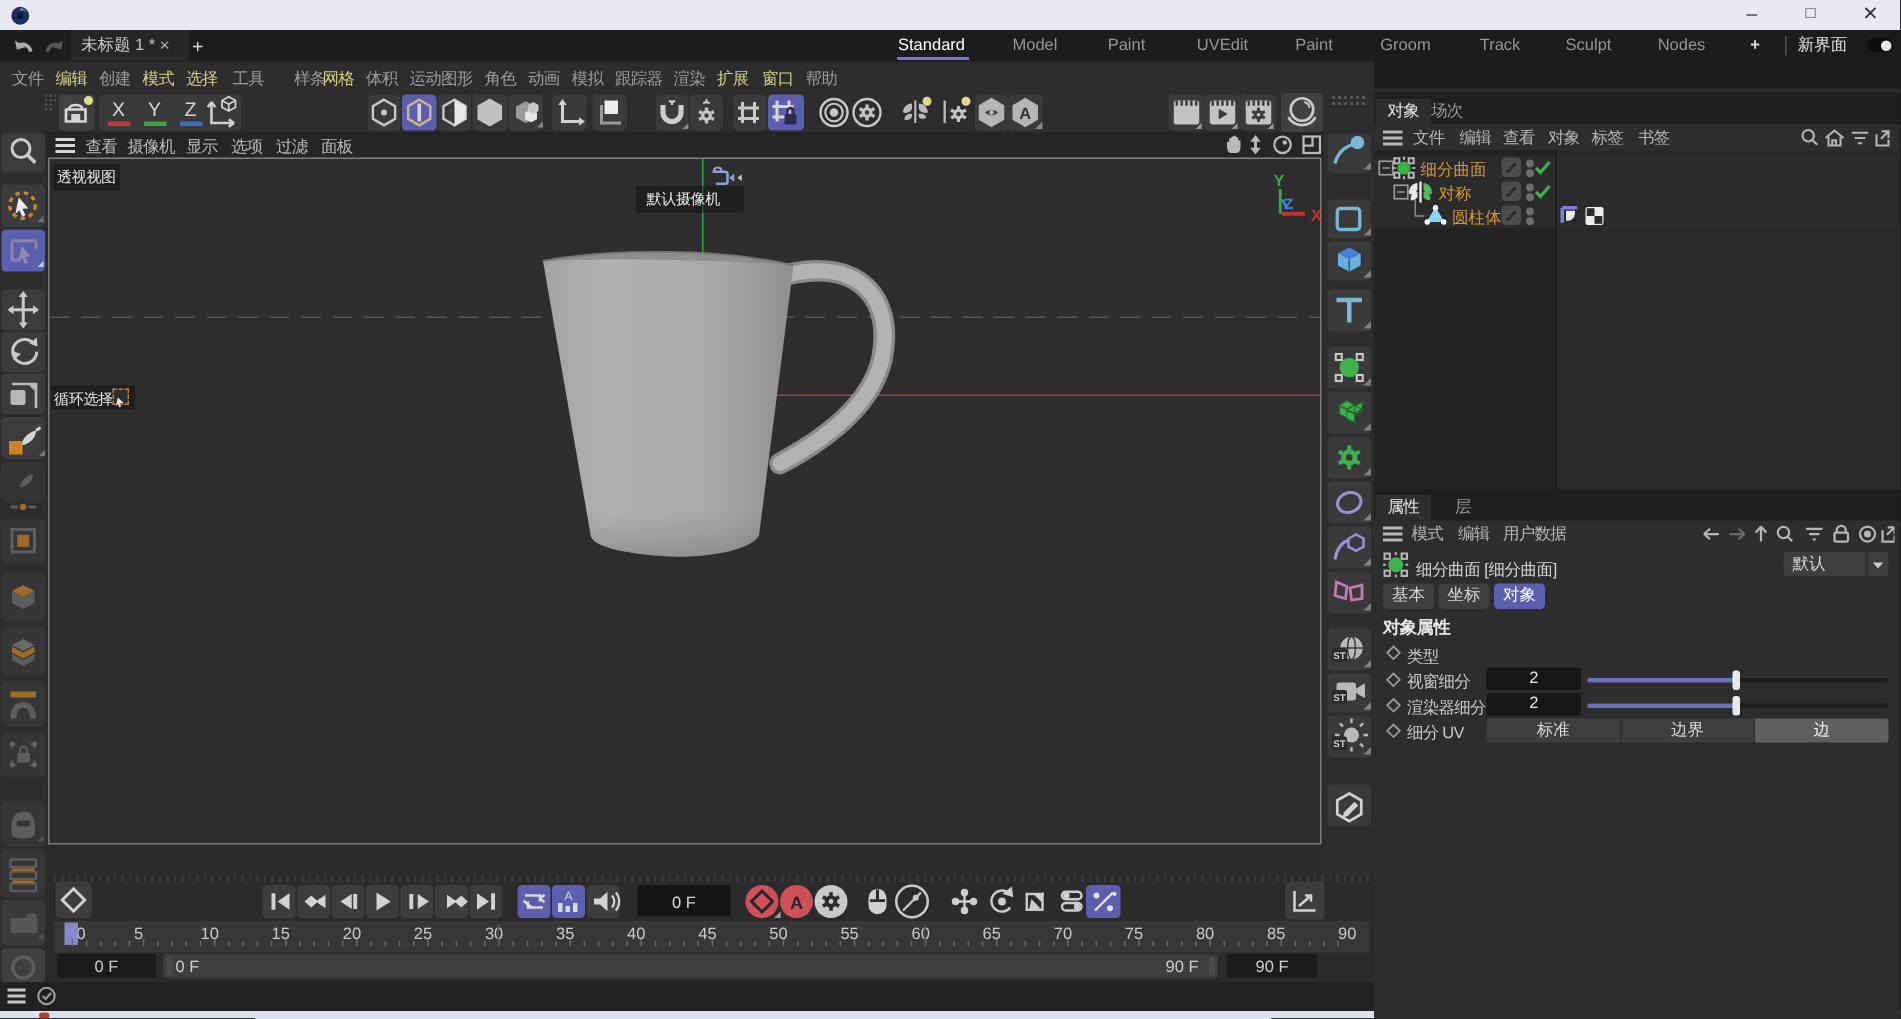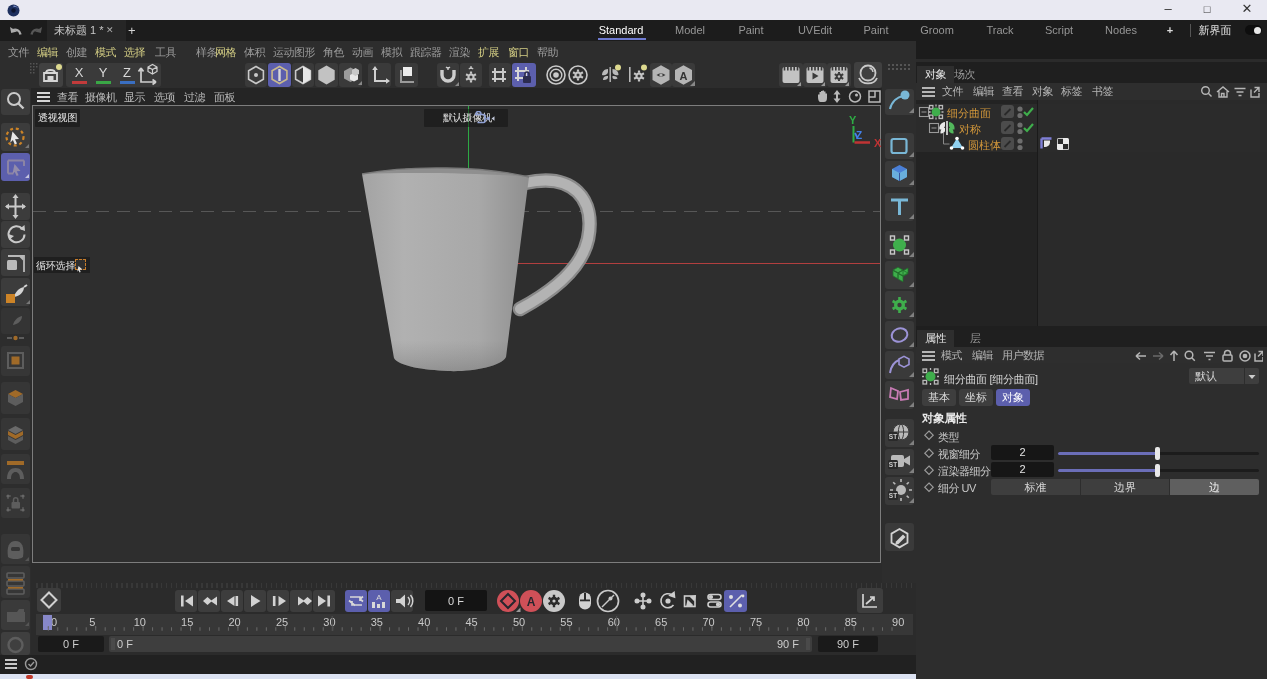--- a/index.html
+++ b/index.html
@@ -80,21 +80,21 @@
     <div class="abs" style="left:106px;top:5px;color:#aaaaaa;font-size:9px">✕</div>
     <div class="abs" style="left:128px;top:3px;color:#d5d5d5;font-size:13px">+</div>
     <div class="laytab" id="laystd" style="left:621px">Standard</div>
     <div id="layul"></div>
     <div class="laytab" style="left:690px">Model</div>
     <div class="laytab" style="left:751px">Paint</div>
     <div class="laytab" style="left:815px">UVEdit</div>
     <div class="laytab" style="left:876px">Paint</div>
     <div class="laytab" style="left:937px">Groom</div>
     <div class="laytab" style="left:1000px">Track</div>
-    <div class="laytab" style="left:1059px">Script</div>
+    <div class="laytab" style="left:1059px">Sculpt</div>
     <div class="laytab" style="left:1121px">Nodes</div>
     <div class="laytab" style="left:1170px;color:#ddd;font-weight:bold">+</div>
     <div class="abs" style="left:1190px;top:4px;width:1px;height:13px;background:#555"></div>
     <div class="laytab" style="left:1215px;color:#e0e0e0">新界面</div>
     <div class="abs" style="left:1245px;top:5px;width:17px;height:10px;background:#0e0e0e;border-radius:5px">
       <div class="abs" style="left:8.5px;top:1.5px;width:7px;height:7px;background:#e8e8e8;border-radius:4px"></div>
     </div>
   </div>
 
   <div id="menubar" class="abs">
@@ -416,21 +416,21 @@
 
       <path d="M14 13 C62 4 135 5 181 16 L158 196 C153 206 122 211 100 210 C76 209 50 205 46 197 Z" fill="url(#mgb)"></path>
       <path d="M14 13 C62 4 135 5 181 16 L158 196 C153 206 122 211 100 210 C76 209 50 205 46 197 Z" fill="url(#mgv)"></path>
 
       <path d="M14 13 C62 4 135 5 181 16 C135 12 62 11 14 13 Z" fill="#8f8f8f"></path>
       <path d="M14 13 C62 4 135 5 181 16" fill="none" stroke="#787878" stroke-width="1.3"></path>
       <path d="M181 16 C160 13 150 12 138 11 L181 16 Z" fill="#8a8a8a"></path>
     </svg>
 
     <div class="abs" style="left:2px;top:3px;color:#e6e6e6;font-size:10px;letter-spacing:-0.2px;background:rgba(15,15,15,.5);padding:2px 3px;border-radius:1px">透视视图</div>
-    <div class="abs" style="left:391px;top:3px;color:#e6e6e6;font-size:10px;letter-spacing:-0.2px;background:rgba(15,15,15,.5);padding:2px 3px 2px 19px;border-radius:1px">默认摄像机 &nbsp;&nbsp;&nbsp;&nbsp;</div>
+    <div class="abs" style="left:391px;top:18px;color:#e6e6e6;font-size:10px;letter-spacing:-0.2px;background:rgba(15,15,15,.5);padding:2px 3px 2px 7px;border-radius:1px">默认摄像机 &nbsp;&nbsp;&nbsp;&nbsp;</div>
     <svg class="abs" style="left:440px;top:5px" width="22" height="13" viewBox="0 0 22 13">
       <path d="M2 3.5 h8.5 a1.5 1.5 0 0 1 1.5 1.5 v5 a1.5 1.5 0 0 1 -1.5 1.5 h-6" fill="none" stroke="#8fa0d4" stroke-width="1.7"></path>
       <path d="M3 3 a2.5 2.5 0 0 1 5 0" fill="none" stroke="#8fa0d4" stroke-width="1.5"></path>
       <path d="M13 7.5 l3.5 -2.6 v5.2 Z" fill="#8fa0d4"></path>
       <path d="M18.5 7.5 l3 -2.2 v4.4 Z" fill="#c2c8da"></path>
     </svg>
     <div class="abs" style="left:1px;top:151px;width:52px;height:13px;color:#e6e6e6;font-size:10px;letter-spacing:-0.2px;background:rgba(15,15,15,.5);padding:1.5px 2px">循环选择</div>
     <div class="abs" style="left:42px;top:153px;width:9px;height:9px;border:1.5px dashed #c87d2a;background:#2e2e2e">
       <svg width="9" height="9" viewBox="0 0 9 9">
           <path d="M2.5 1 l4 3.6 l-2.7 0.2 l0.9 2.3 l-1.2 0.5 l-0.9 -2.3 l-1.4 1.4 Z" fill="#e2e2e2"></path>

